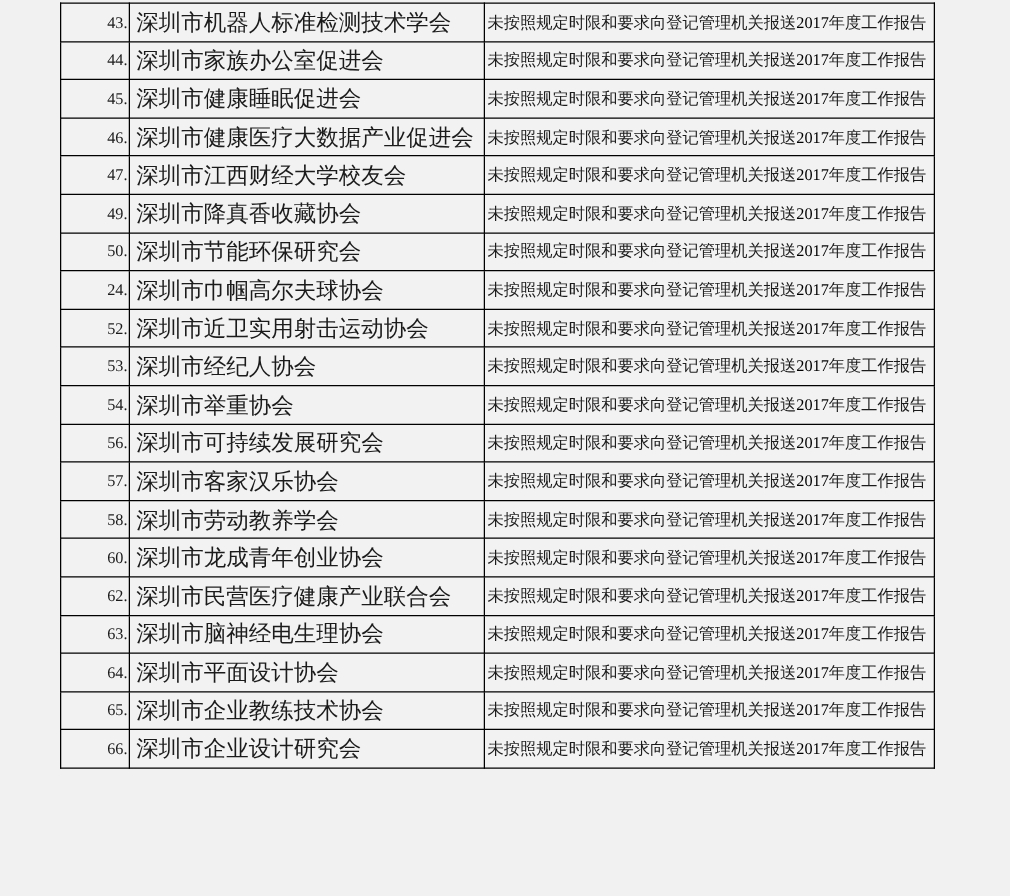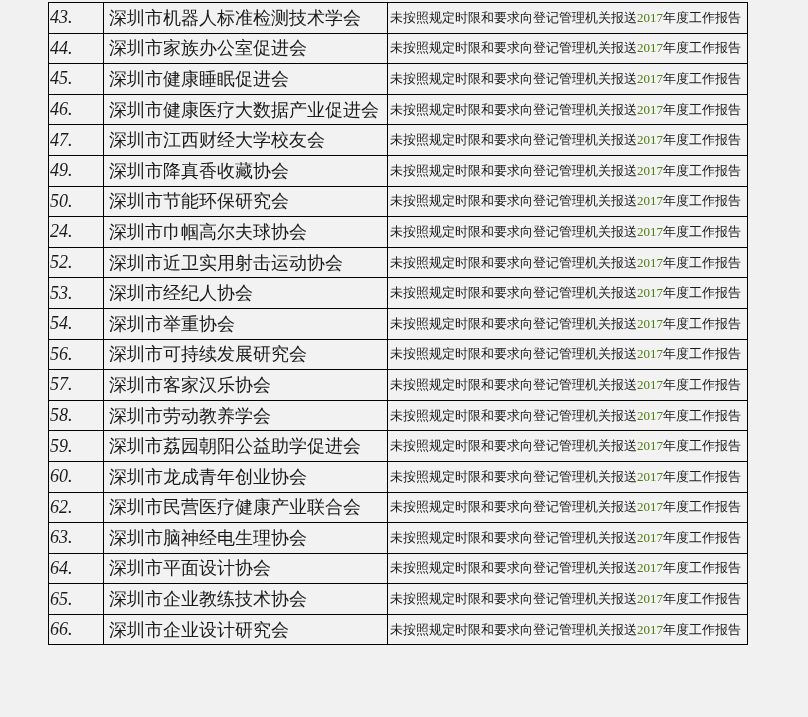--- a/index.html
+++ b/index.html
@@ -28,36 +28,35 @@
   table.report-table td {
     border: 1px solid #000;
     height: 27.6px;
     overflow: hidden;
     white-space: nowrap;
     vertical-align: middle;
     background: #f2f2f2;
   }
   td.c-no {
     width: 52px;
-    text-align: left;
-    font-size: 18px;
-    font-style: italic;
+    text-align: right;
+    font-size: 13px;
   }
   td.c-name {
     width: 277px;
     font-size: 18px;
     padding-left: 5px;
   }
   td.c-violation {
     width: 356px;
     font-size: 13px;
     padding-left: 2px;
   }
   span.year {
-    color: #4d7c0f;
+    color: #000000;
   }
 </style>
 </head>
 <body>
 
 <div class="table-wrap">
   <table class="report-table">
     <tbody>
   <tr>
     <td class="c-no">43.</td>
@@ -138,25 +137,20 @@
     <td class="c-name">深圳市客家汉乐协会</td>
     <td class="c-violation"><span>未按照规定时限和要求向登记管理机关报送</span><span class="year">2017</span><span>年度工作报告</span></td>
   </tr>
 
   <tr>
     <td class="c-no">58.</td>
     <td class="c-name">深圳市劳动教养学会</td>
     <td class="c-violation"><span>未按照规定时限和要求向登记管理机关报送</span><span class="year">2017</span><span>年度工作报告</span></td>
   </tr>
 
-  <tr>
-    <td class="c-no">59.</td>
-    <td class="c-name">深圳市荔园朝阳公益助学促进会</td>
-    <td class="c-violation"><span>未按照规定时限和要求向登记管理机关报送</span><span class="year">2017</span><span>年度工作报告</span></td>
-  </tr>
 
   <tr>
     <td class="c-no">60.</td>
     <td class="c-name">深圳市龙成青年创业协会</td>
     <td class="c-violation"><span>未按照规定时限和要求向登记管理机关报送</span><span class="year">2017</span><span>年度工作报告</span></td>
   </tr>
 
 
   <tr>
     <td class="c-no">62.</td>

